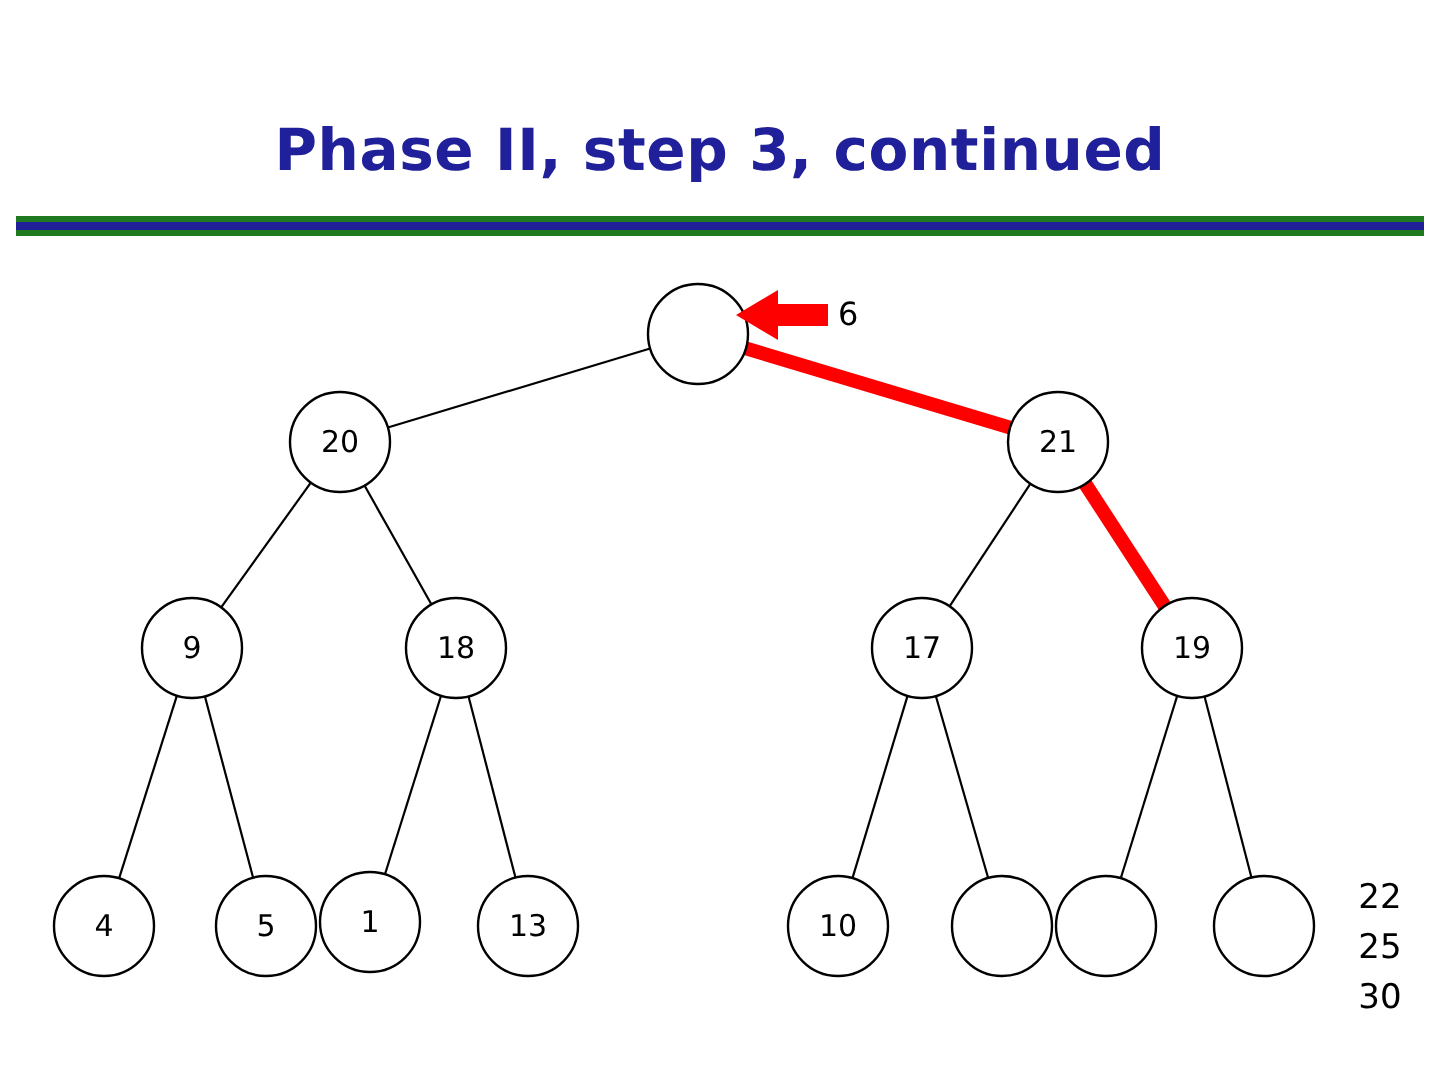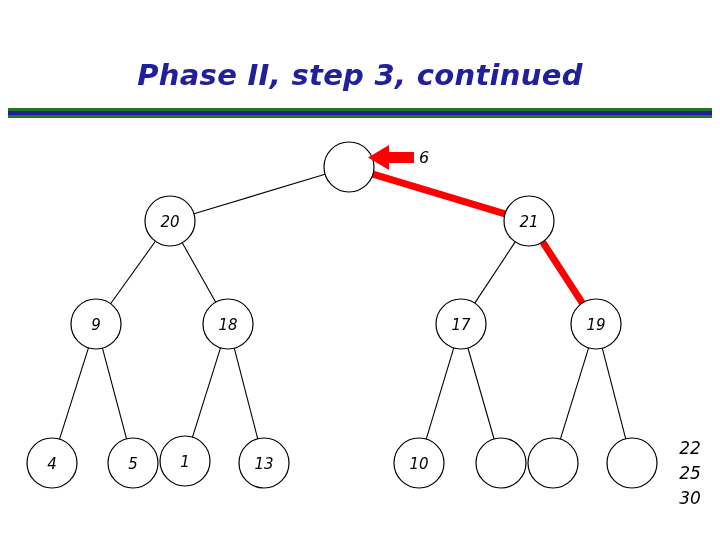--- a/index.html
+++ b/index.html
@@ -12,21 +12,20 @@
     background: #ffffff;
     font-family: "DejaVu Sans", sans-serif;
     overflow: hidden;
     position: relative;
   }
   #slide {
     position: absolute;
     left: 0; top: 0;
     width: 688px;
     height: 540px;
-    font-style: italic;
   }
   #title {
     position: absolute;
     left: 0;
     top: 58px;
     width: 720px;
     text-align: center;
     font-family: "DejaVu Sans", sans-serif;
     font-size: 29px;
     font-weight: bold;

